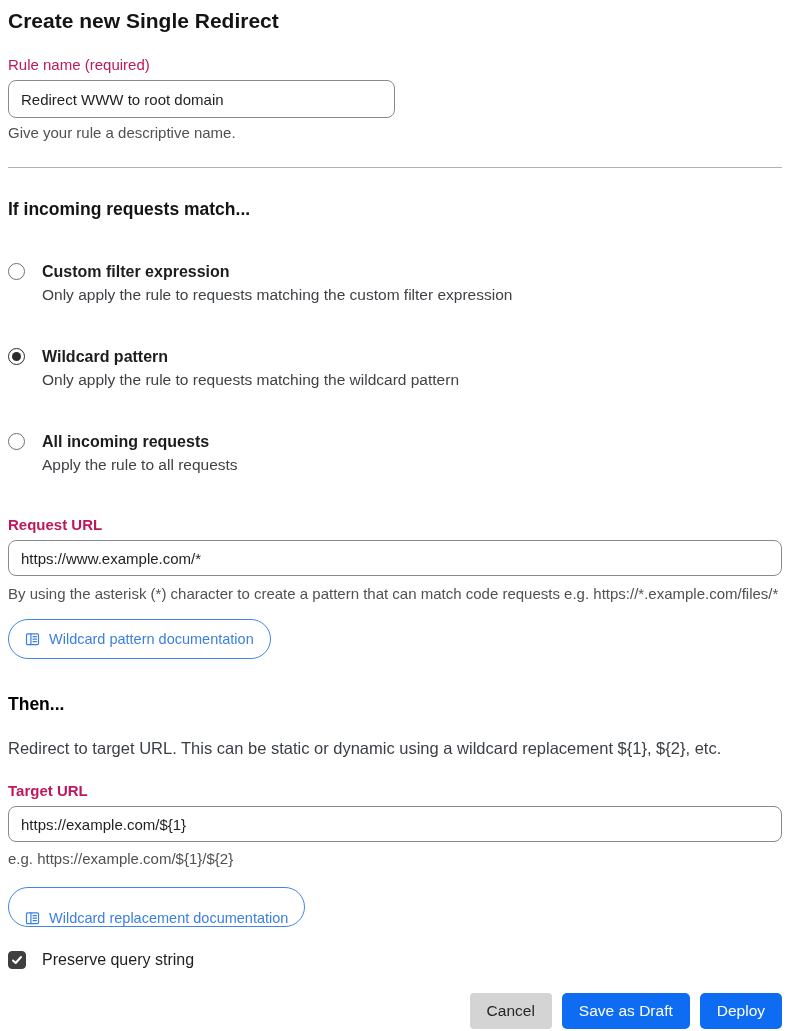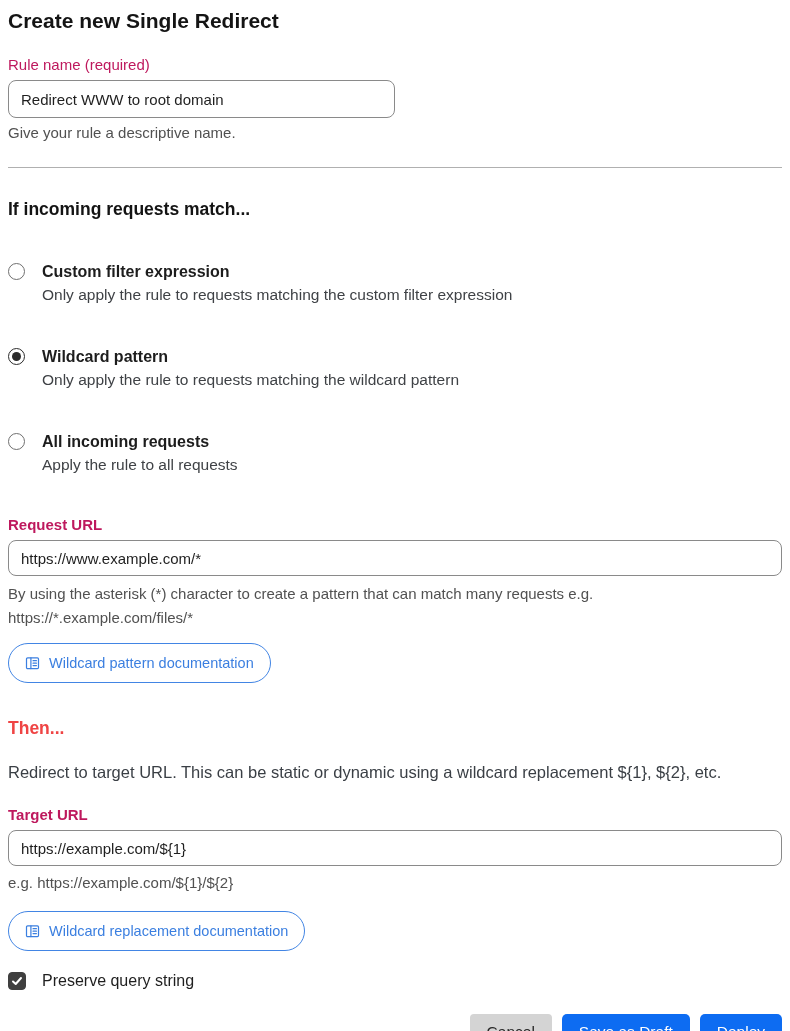--- a/index.html
+++ b/index.html
@@ -98,21 +98,21 @@
     border-radius: 999px;
     color: #3b7fe0;
     font-family: "Liberation Sans", sans-serif;
     font-size: 14.5px;
     cursor: pointer;
   }
   h3.then-heading {
     font-size: 17.5px;
     line-height: 22px;
     font-weight: 700;
-    color: #ef4444;
+    color: #000000;
     margin: 34px 0 0 0;
   }
   .then-description {
     font-size: 16.5px;
     line-height: 22px;
     color: #3a3f45;
     margin-top: 22px;
   }
   .target-row { display: flex; gap: 10px; margin-top: 23px; }
   .target-col { flex: 1 1 auto; }
@@ -233,21 +233,21 @@
       <span class="radio-label">All incoming requests</span>
       <span class="radio-desc">Apply the rule to all requests</span>
     </span>
   </div>
 
 </div>
 
 <div class="request-url-block">
   <div class="field-label semibold">Request URL</div>
   <input class="text-input target-input" type="text" value="https://www.example.com/*" style="">
-  <div class="helper">By using the asterisk (*) character to create a pattern that can match many requests e.g. https://*.example.com/files/*</div>
+  <div class="helper">By using the asterisk (*) character to create a pattern that can match code requests e.g. https://*.example.com/files/*</div>
 
   <button class="doc-button">
     <span style="display:inline-flex;">
       <svg width="15" height="15" viewBox="0 0 16 16" fill="none" stroke="#3b7fe0" stroke-width="1.3" stroke-linecap="round">
         <rect x="1.6" y="2" width="12.8" height="11.4" rx="1.2"></rect>
         <line x1="6.3" y1="2" x2="6.3" y2="13.4"></line>
         <line x1="8.6" y1="5" x2="12.2" y2="5"></line>
         <line x1="8.6" y1="7.6" x2="12.2" y2="7.6"></line>
         <line x1="8.6" y1="10.2" x2="12.2" y2="10.2"></line>
       </svg>
@@ -262,21 +262,21 @@
 
 <div class="target-row">
   <div class="target-col">
     <div class="field-label semibold">Target URL</div>
     <input class="text-input target-input" type="text" value="https://example.com/${1}" style="">
   </div>
 </div>
 
 <div class="helper tight" style="margin-top:8px;">e.g. https://example.com/${1}/${2}</div>
 
-<button class="doc-button" style="margin-top:19px;">
+<button class="doc-button" style="margin-top:19px;align-items:flex-end;">
   <span style="display:inline-flex;">
     <svg width="15" height="15" viewBox="0 0 16 16" fill="none" stroke="#3b7fe0" stroke-width="1.3" stroke-linecap="round">
       <rect x="1.6" y="2" width="12.8" height="11.4" rx="1.2"></rect>
       <line x1="6.3" y1="2" x2="6.3" y2="13.4"></line>
       <line x1="8.6" y1="5" x2="12.2" y2="5"></line>
       <line x1="8.6" y1="7.6" x2="12.2" y2="7.6"></line>
       <line x1="8.6" y1="10.2" x2="12.2" y2="10.2"></line>
     </svg>
   </span>
   <span>Wildcard replacement documentation</span>

